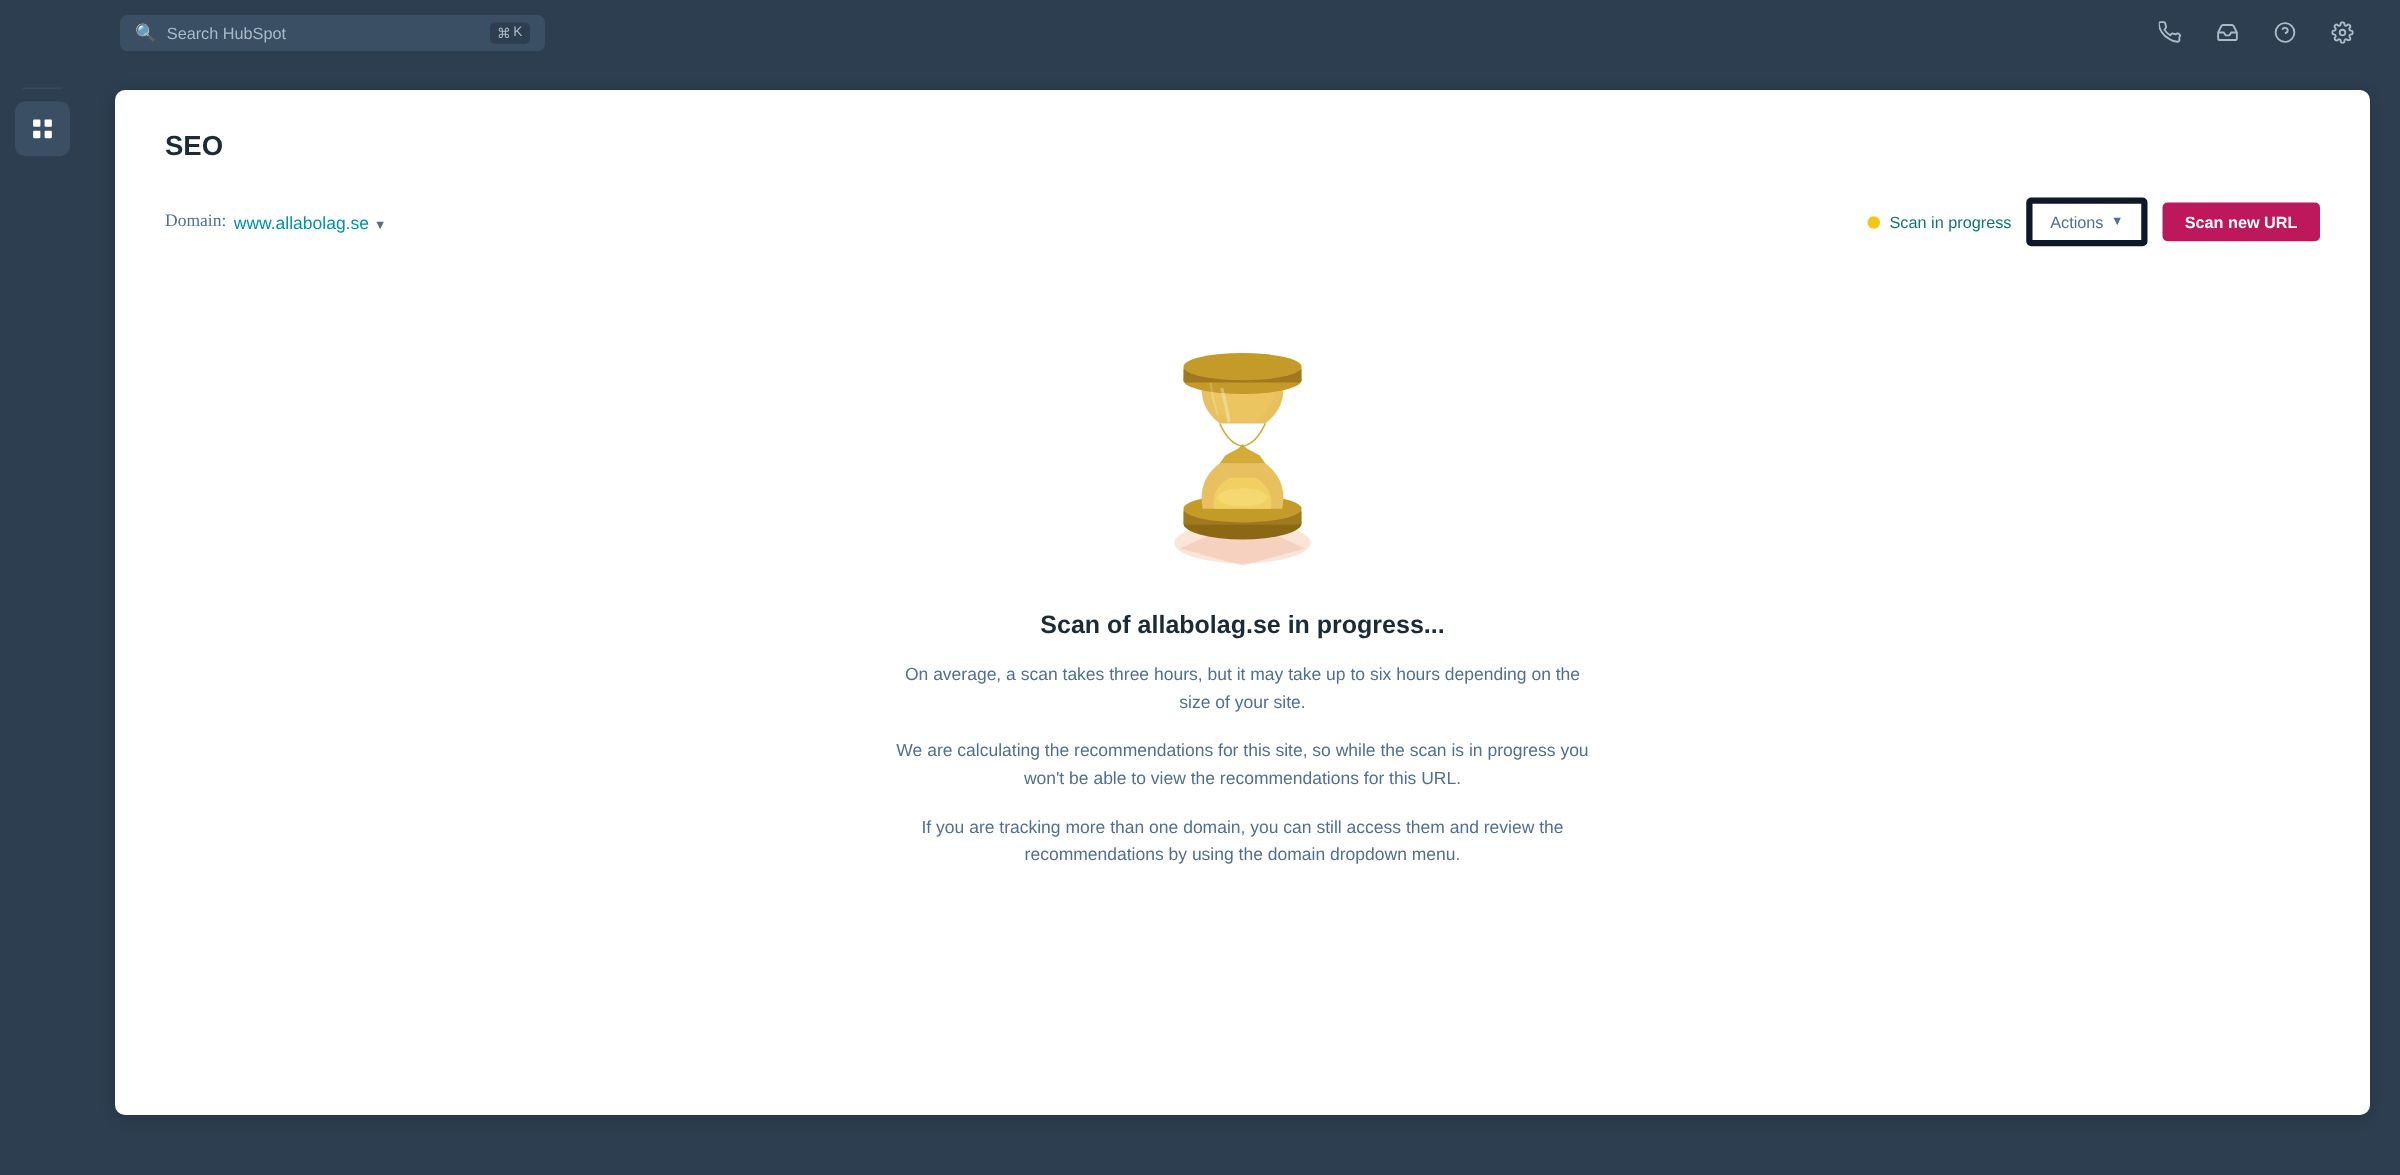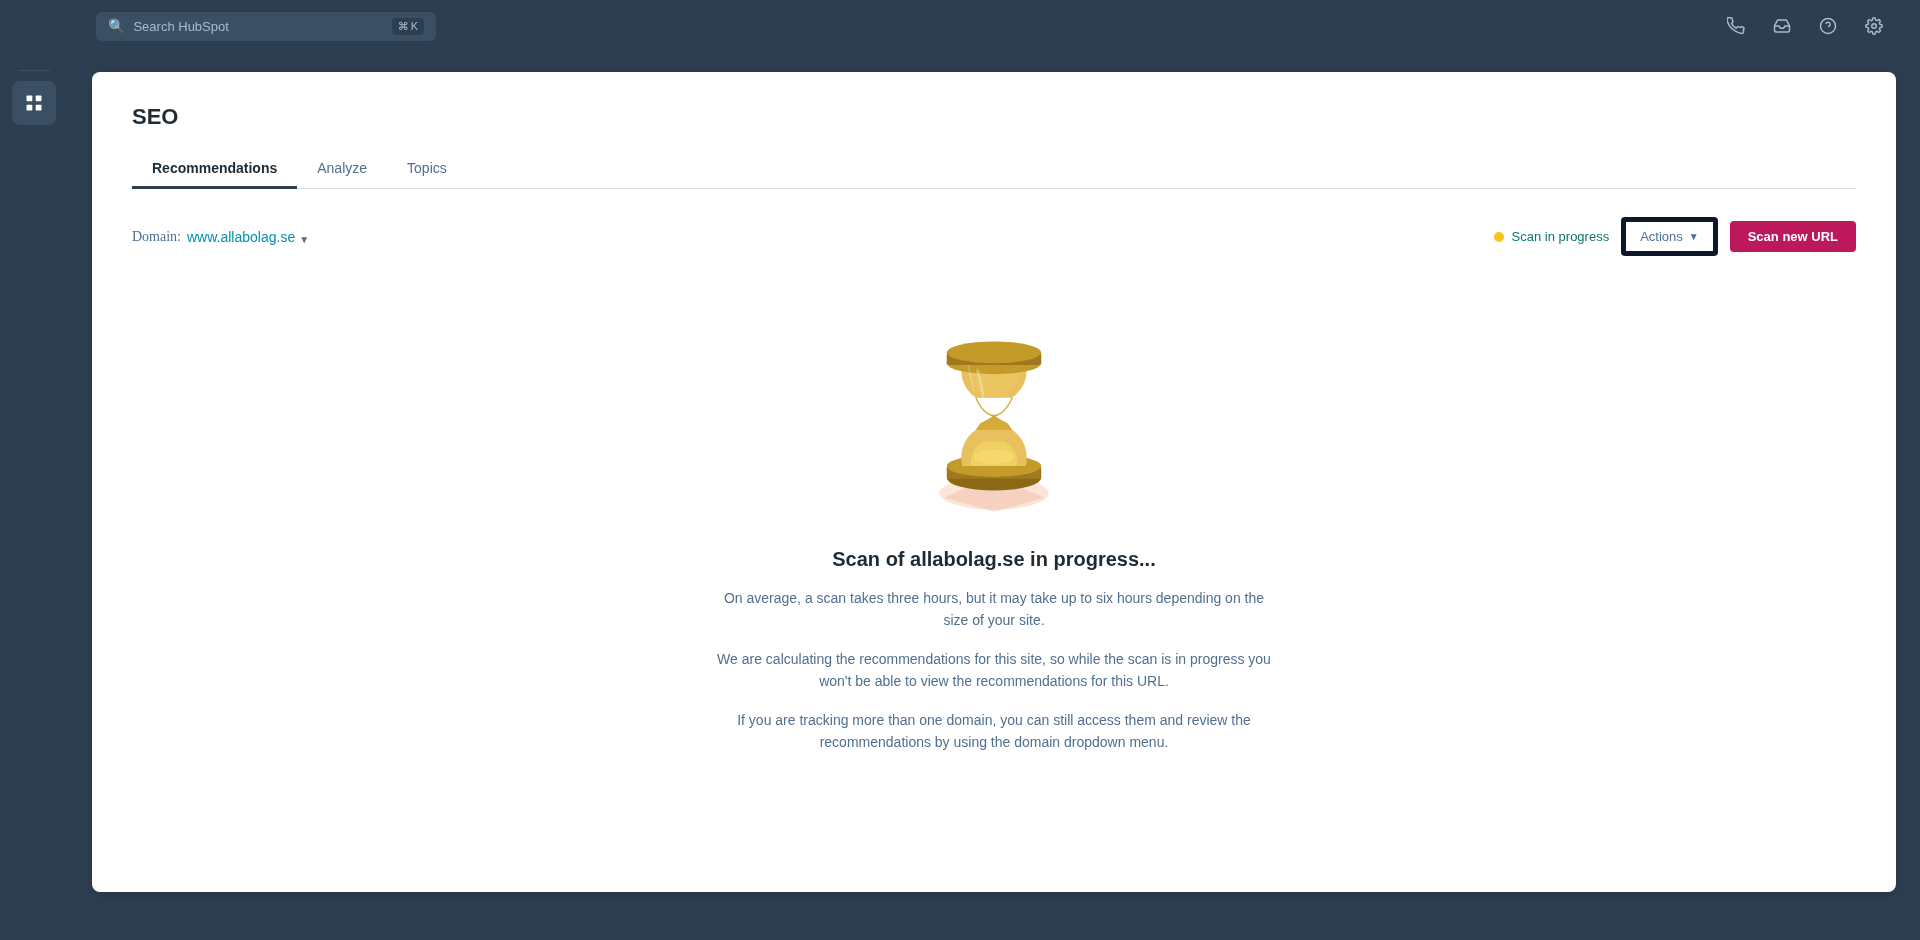--- a/index.html
+++ b/index.html
@@ -308,25 +308,20 @@
         <rect x="14" y="14" width="7" height="7" rx="1"></rect>
       </svg>
   </div>
 </div>
 
 <div class="main-content">
   <div class="card">
 
     <h1 class="page-title">SEO</h1>
 
-    <div class="tabs">
-      <div class="tab active">Recommendations</div>
-      <div class="tab">Analyze</div>
-      <div class="tab">Topics</div>
-    </div>
 
     <div class="domain-row">
       <div style="display:flex;align-items:center;gap:6px;">
         <span class="domain-label">Domain:</span>
         <a class="domain-link">
           <span>www.allabolag.se</span>
           <span class="chevron">▼</span>
         </a>
       </div>
       <div class="domain-actions">

